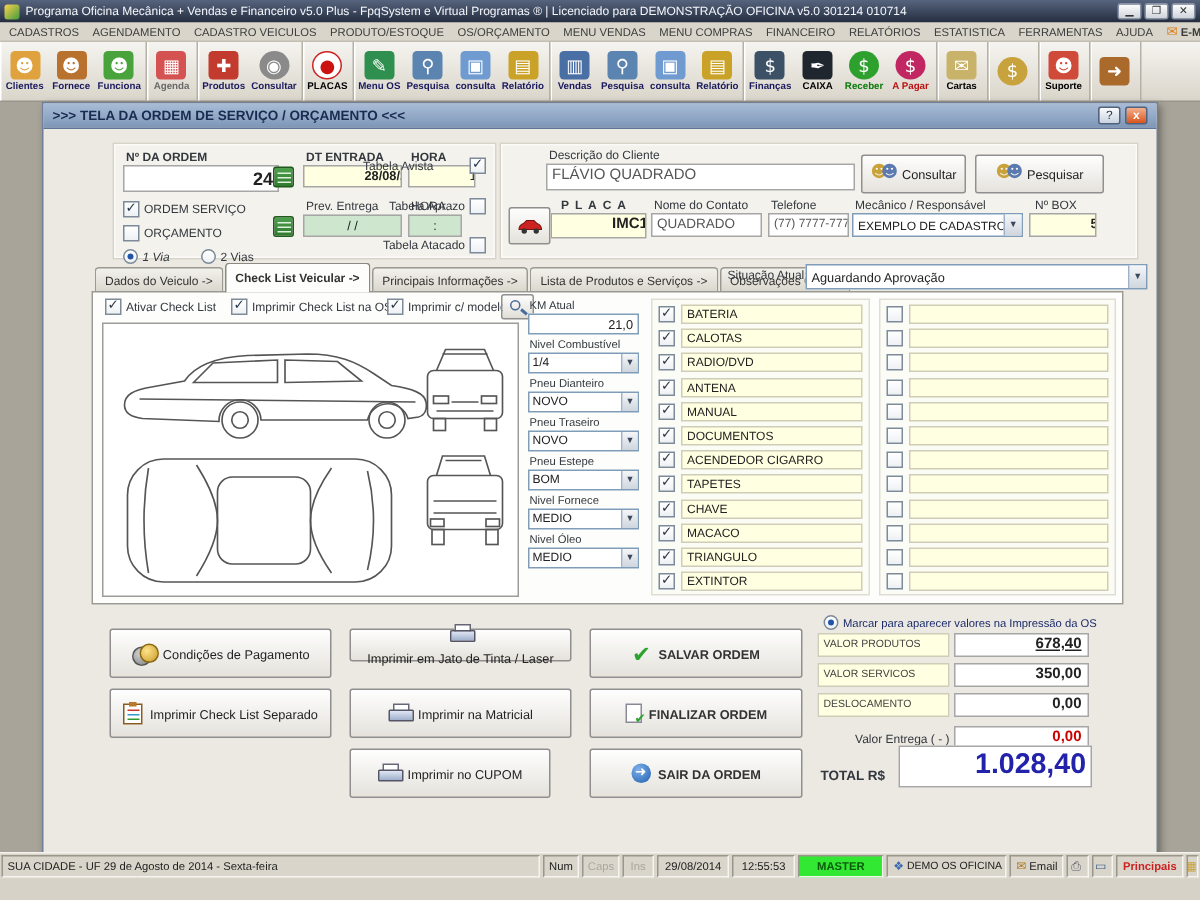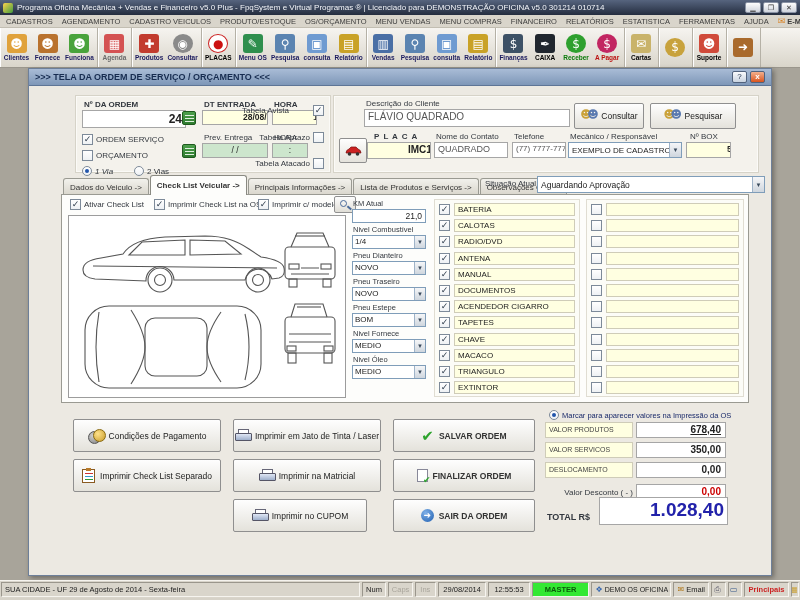--- a/index.html
+++ b/index.html
@@ -133,21 +133,21 @@
   .ico-doc::after { content:"✔"; position:absolute; right:-4px; bottom:-4px; color:#2ca32c; font-size:9px; font-family:"DejaVu Sans",sans-serif; }
   .ico-arrow { width:13px; height:13px; border-radius:50%; background:radial-gradient(circle at 35% 30%,#7fb0e8,#1f5fb0);
     color:#fff; font-size:9px; line-height:13px; text-align:center; font-family:"DejaVu Sans",sans-serif; }
   .ico-book { width:14px; height:14px; background:linear-gradient(#4da04d,#2e7a2e); border:1px solid #1e5a1e; border-radius:2px; position:relative; }
   .ico-book::after { content:""; position:absolute; left:2px; top:3px; width:9px; height:1px; background:#dff0df; box-shadow:0 3px 0 #dff0df,0 6px 0 #dff0df; }
   .ico-people { width:16px; height:13px; position:relative; }
   .ico-people::before { content:"☻"; position:absolute; left:0; top:-2px; color:#caa23a; font-size:11px; font-family:"DejaVu Sans",sans-serif; }
   .ico-people::after { content:"☻"; position:absolute; left:7px; top:-2px; color:#5a7ab0; font-size:11px; font-family:"DejaVu Sans",sans-serif; }
 
   
-  #statusbar { position:absolute; left:0; top:580px; width:800px; height:18px; background:#d9d5cb;
+  #statusbar { position:absolute; left:0; top:568px; width:800px; height:18px; background:#d9d5cb;
     border-top:1px solid #f5f3ee; display:flex; align-items:stretch; padding:1px; gap:2px; }
   .seg { border:1px solid; border-color:#9a968c #f6f4ef #f6f4ef #9a968c; background:#d9d5cb;
     font-size:7.5px; display:flex; align-items:center; padding:0 3px; white-space:nowrap; overflow:hidden; color:#222; }
   .seg.dim { color:#aaa69c; }
   .seg.master { background:#33e833; color:#0a5a0a; font-weight:bold; justify-content:center; }
   .seg .mini { font-family:"DejaVu Sans",sans-serif; font-size:8px; margin-right:2px; }
 </style>
 </head>
 <body>
 
@@ -601,21 +601,21 @@
 
   <div class="btn" style="left:44px; top:350px; width:148px; height:33px;">
     <span class="ico-coins big-ico"></span>
       <span>Condições de Pagamento</span>
   </div>
   <div class="btn" style="left:44px; top:390px; width:148px; height:33px;">
     <span class="ico-clip big-ico"></span>
       <span>Imprimir Check List Separado</span>
   </div>
 
-  <div class="btn" style="left:204px; top:350px; width:148px; height:33px;">
+  <div class="btn" style="left:204px; top:350px; width:148px; height:22px;flex-direction:column;">
     <span class="ico-printer big-ico"></span>
       <span>Imprimir em Jato de Tinta / Laser</span>
   </div>
   <div class="btn" style="left:204px; top:390px; width:148px; height:33px;">
     <span class="ico-printer big-ico"></span>
       <span>Imprimir na Matricial</span>
   </div>
   <div class="btn" style="left:204px; top:430px; width:134px; height:33px;">
     <span class="ico-printer big-ico"></span>
       <span>Imprimir no CUPOM</span>
@@ -632,21 +632,21 @@
   <div class="btn" style="left:364px; top:430px; width:142px; height:33px; font-weight:bold; color:#333;">
     <span class="ico-arrow big-ico">➜</span>
       <span>SAIR DA ORDEM</span>
   </div>
 
   <div class="cbrow" style="left:520px; top:341px; color:#1a2a6a;">
     <span class="rb sel"></span>
       <span style="font-size:7.5px;">Marcar para aparecer valores na Impressão da OS</span>
   </div>
   <div id="totals"></div>
-  <div class="lbl" style="left:516px; top:419px; width:88px; text-align:right; font-size:8px;">Valor Desconto ( - )</div>
+  <div class="lbl" style="left:516px; top:419px; width:88px; text-align:right; font-size:8px;">Valor Entrega ( - )</div>
   <div class="tot-val" style="top: 415px; color: rgb(204, 0, 0); font-weight: bold;" id="desconto-val">0,00</div>
   <div class="lbl b" style="left:518px; top:443px; font-size:9px;">TOTAL R$</div>
   <div class="field right" style="left: 570px; top: 428px; width: 129px; height: 28px; font-size: 19px; font-weight: bold; color: rgb(34, 34, 170);" id="total-val">1.028,40</div>
 <div class="tot-lbl" style="left: 516px; top: 353px;">VALOR PRODUTOS</div>
     <div class="tot-val" style="top: 353px; text-decoration: underline;">678,40</div>
     <div class="tot-lbl" style="left: 516px; top: 373px;">VALOR SERVICOS</div>
     <div class="tot-val" style="top: 373px;">350,00</div>
     <div class="tot-lbl" style="left: 516px; top: 393px;">DESLOCAMENTO</div>
     <div class="tot-val" style="top: 393px;">0,00</div>
   </div>

